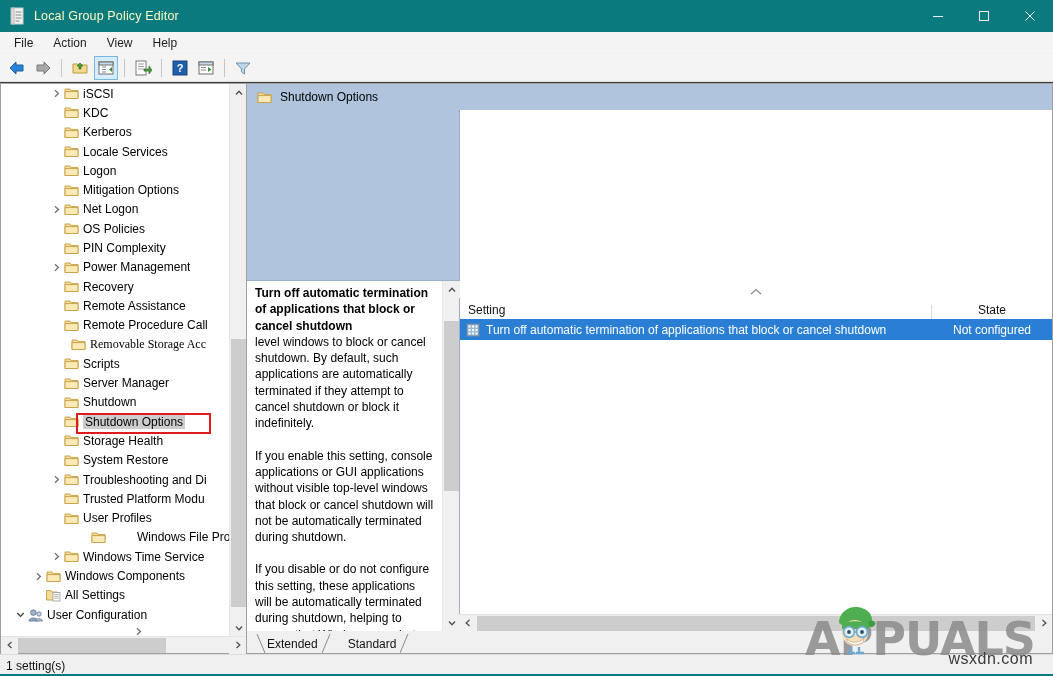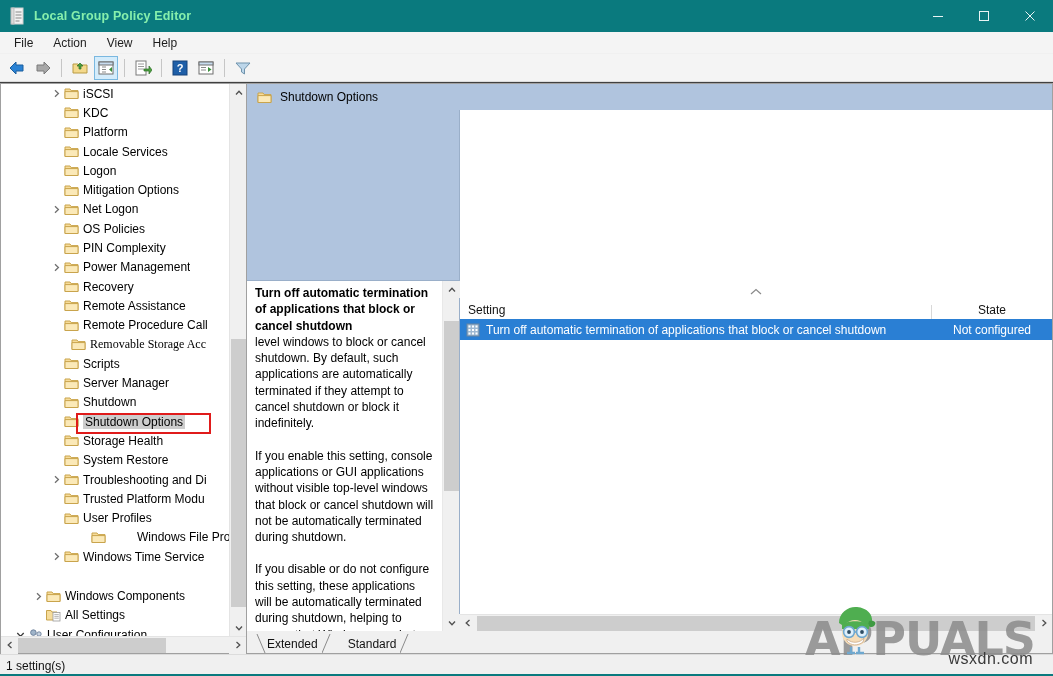--- a/index.html
+++ b/index.html
@@ -15,21 +15,21 @@
 
   
   #window { width:1053px; height:676px; display:flex; flex-direction:column;
             background:#f0f0f0; position:relative; }
 
   
   #titlebar { height:32px; background:#0a7a7e; display:flex; align-items:center;
               flex:0 0 32px; }
   #title-icon { width:16px; height:18px; margin-left:10px; margin-right:8px;
                 position:relative; }
-  #title-text { color:#86efac; font-size:12.5px; letter-spacing:.15px;font-weight:bold; }
+  #title-text { color:#fef9c3; font-size:12.5px; letter-spacing:.15px; }
   #winbtns { margin-left:auto; display:flex; height:32px; }
   .winbtn { width:46px; height:32px; display:flex; align-items:center;
             justify-content:center; color:#e8f4f4; font-size:12px; }
   .winbtn svg { display:block; }
 
   
   #menubar { height:22px; background:#f4f4f4; display:flex; align-items:center;
              flex:0 0 22px; border-bottom:1px solid #f0f0f0; }
   .menu-item { padding:0 10px; font-size:12px; color:#1c1c1c; line-height:22px; }
   .menu-item:first-child { margin-left:4px; }
@@ -279,21 +279,21 @@
               <span class="tlabel">KDC</span>
             </div>
             <div class="tnode" style="padding-left: 48px;">
               <span class="twist"></span>
               <span class="tfolder">
                 <svg width="15" height="13" viewBox="0 0 15 13">
                   <path d="M1 2 L6 2 L7.2 3.6 L14 3.6 L14 11.5 L1 11.5 Z" fill="#f6dc9a" stroke="#c9a44c" stroke-width="1"></path>
                   <path d="M1 4.6 L14 4.6 L14 11.5 L1 11.5 Z" fill="#fbe9b8" stroke="#c9a44c" stroke-width="1"></path>
                 </svg>
               </span>
-              <span class="tlabel">Platform</span>
+              <span class="tlabel">Kerberos</span>
             </div>
             <div class="tnode" style="padding-left: 48px;">
               <span class="twist"></span>
               <span class="tfolder">
                 <svg width="15" height="13" viewBox="0 0 15 13">
                   <path d="M1 2 L6 2 L7.2 3.6 L14 3.6 L14 11.5 L1 11.5 Z" fill="#f6dc9a" stroke="#c9a44c" stroke-width="1"></path>
                   <path d="M1 4.6 L14 4.6 L14 11.5 L1 11.5 Z" fill="#fbe9b8" stroke="#c9a44c" stroke-width="1"></path>
                 </svg>
               </span>
               <span class="tlabel">Locale Services</span>
@@ -517,21 +517,21 @@
                 </svg>
               </span>
               <span class="tfolder">
                 <svg width="15" height="13" viewBox="0 0 15 13">
                   <path d="M1 2 L6 2 L7.2 3.6 L14 3.6 L14 11.5 L1 11.5 Z" fill="#f6dc9a" stroke="#c9a44c" stroke-width="1"></path>
                   <path d="M1 4.6 L14 4.6 L14 11.5 L1 11.5 Z" fill="#fbe9b8" stroke="#c9a44c" stroke-width="1"></path>
                 </svg>
               </span>
               <span class="tlabel">Windows Time Service</span>
             </div>
-            <div class="tnode" style="padding-left: 30px; margin-top: 20px;">
+            <div class="tnode" style="padding-left: 30px;">
               <span class="twist">
                 <svg width="9" height="9" viewBox="0 0 9 9">
                   <path d="M3 1.3 L6.4 4.5 L3 7.7" fill="none" stroke="#707070" stroke-width="1.3"></path>
                 </svg>
               </span>
               <span class="tfolder">
                 <svg width="15" height="13" viewBox="0 0 15 13">
                   <path d="M1 2 L6 2 L7.2 3.6 L14 3.6 L14 11.5 L1 11.5 Z" fill="#f6dc9a" stroke="#c9a44c" stroke-width="1"></path>
                   <path d="M1 4.6 L14 4.6 L14 11.5 L1 11.5 Z" fill="#fbe9b8" stroke="#c9a44c" stroke-width="1"></path>
                 </svg>

